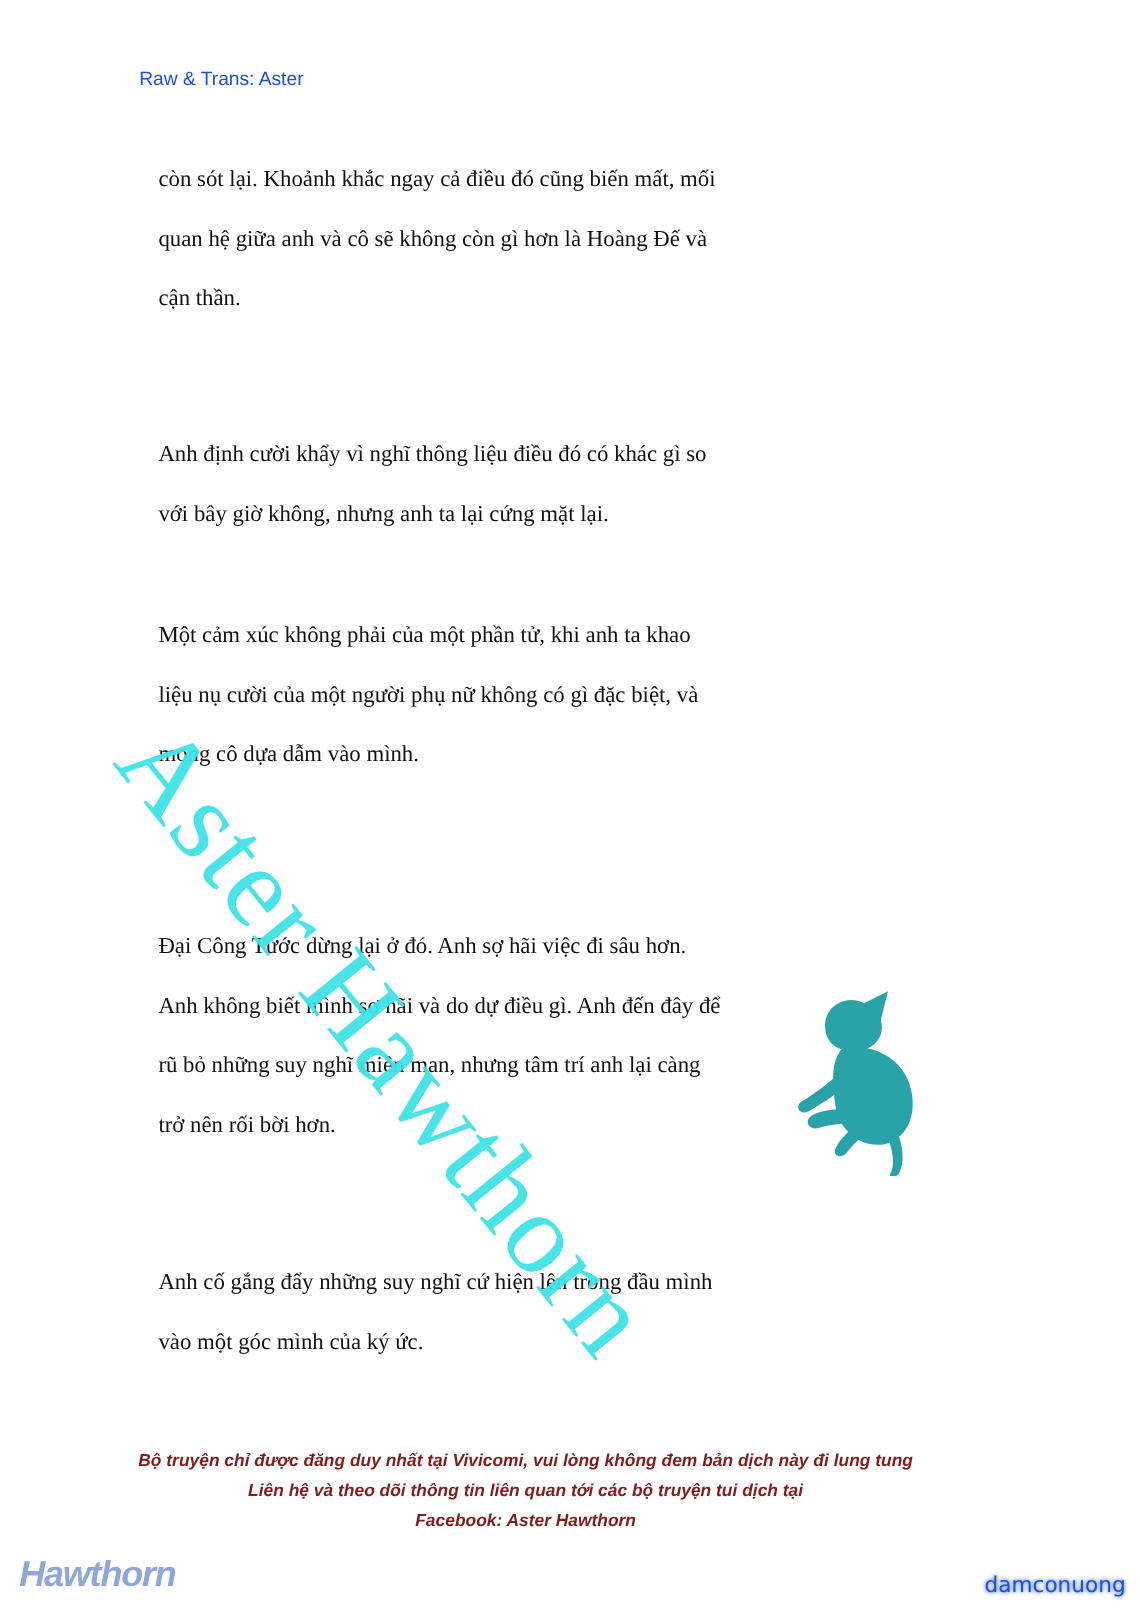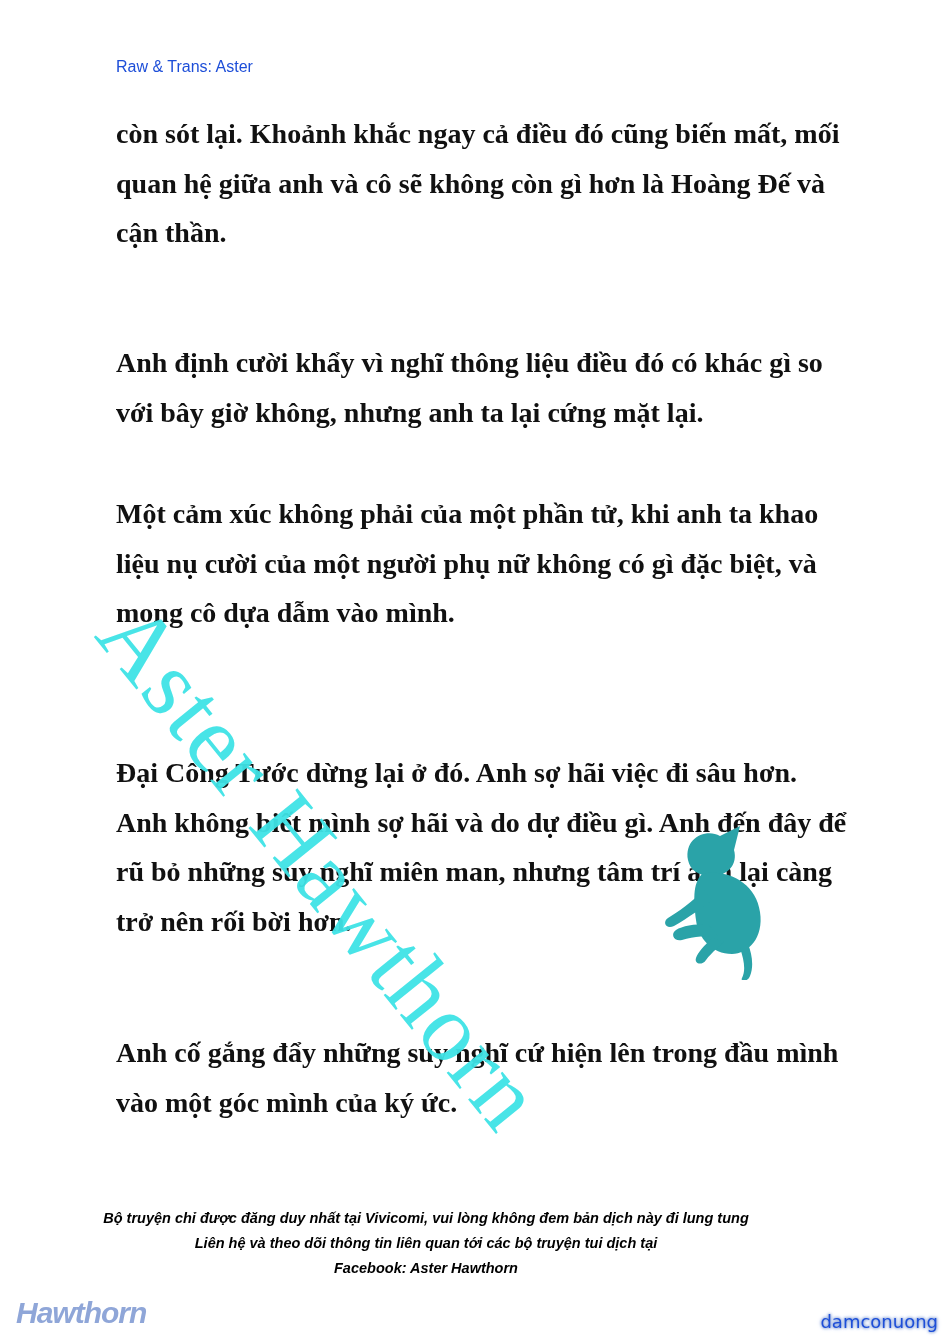--- a/index.html
+++ b/index.html
@@ -6,35 +6,35 @@
   body {
     width: 950px; height: 1343px; background: #ffffff; position: relative; overflow: hidden;
     font-family: "Liberation Serif", serif; color: #111111;
   }
   .header {
     position: absolute; left: 116px; top: 58px;
     font-family: "Liberation Sans", sans-serif; font-size: 16px; color: #1d4ed8;
   }
   .para {
     position: absolute; left: 116px; width: 740px;
-    font-size: 28px; line-height: 49.5px; margin: 0; white-space: nowrap; font-weight: bold;
+    font-size: 19px; line-height: 49.5px; margin: 16px; white-space: nowrap;
   }
   .para .ln { display: block; }
   .watermark {
     position: absolute; left: 118px; top: 568px;
     transform: rotate(51deg); transform-origin: left center;
     font-family: "Liberation Serif", serif; font-size: 96px; color: #3fe3e6;
     white-space: nowrap; letter-spacing: 2px; opacity: 0.95; pointer-events: none;
     line-height: 1;
   }
   .cat { position: absolute; left: 648px; top: 820px; width: 130px; height: 160px; }
   .footer {
-    position: absolute; left: 0; width: 852px; text-align: center;
+    position: absolute; left: 12px; width: 852px; text-align: center;
     font-family: "Liberation Sans", sans-serif; font-style: italic; font-weight: bold;
-    font-size: 14.5px; color: #000000;
+    font-size: 14.5px; color: #7f1d1d;
   }
   .footer .ln { display: block; line-height: 25px; }
   .logo-left {
     position: absolute; left: 16px; top: 1296px;
     font-family: "Liberation Sans", sans-serif; font-style: italic; font-weight: bold;
     font-size: 30px; color: #8fa6d8; letter-spacing: -1px;
   }
   .logo-right {
     position: absolute; right: 12px; top: 1311px;
     font-family: "DejaVu Sans", sans-serif; font-size: 18px; color: #1d4ed8;

